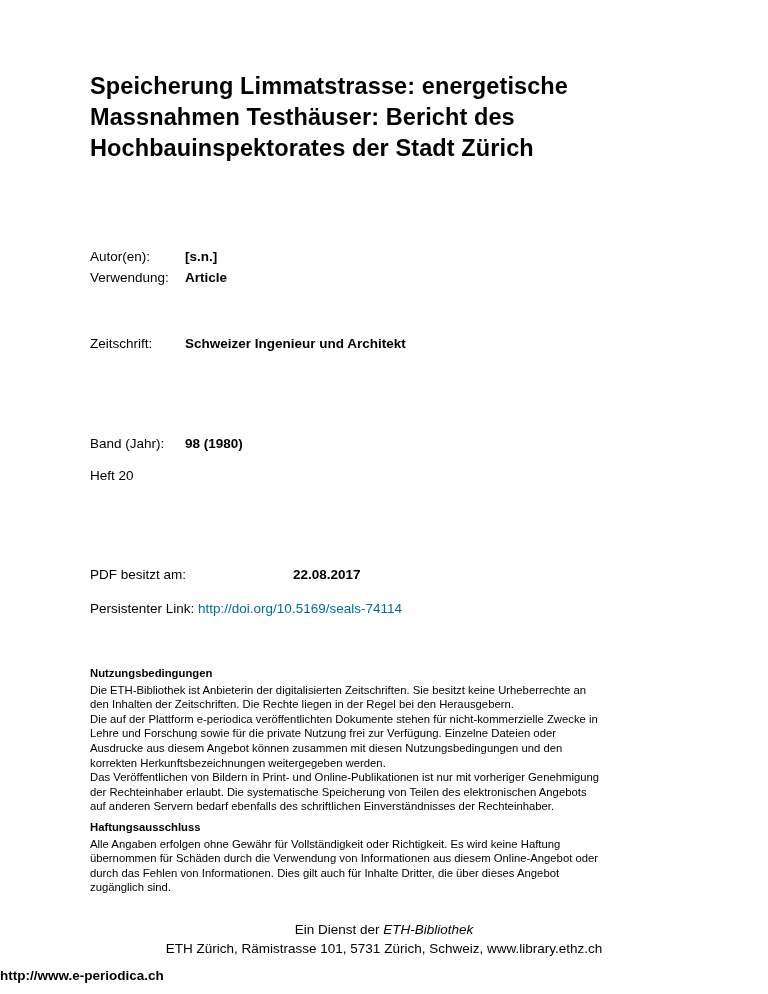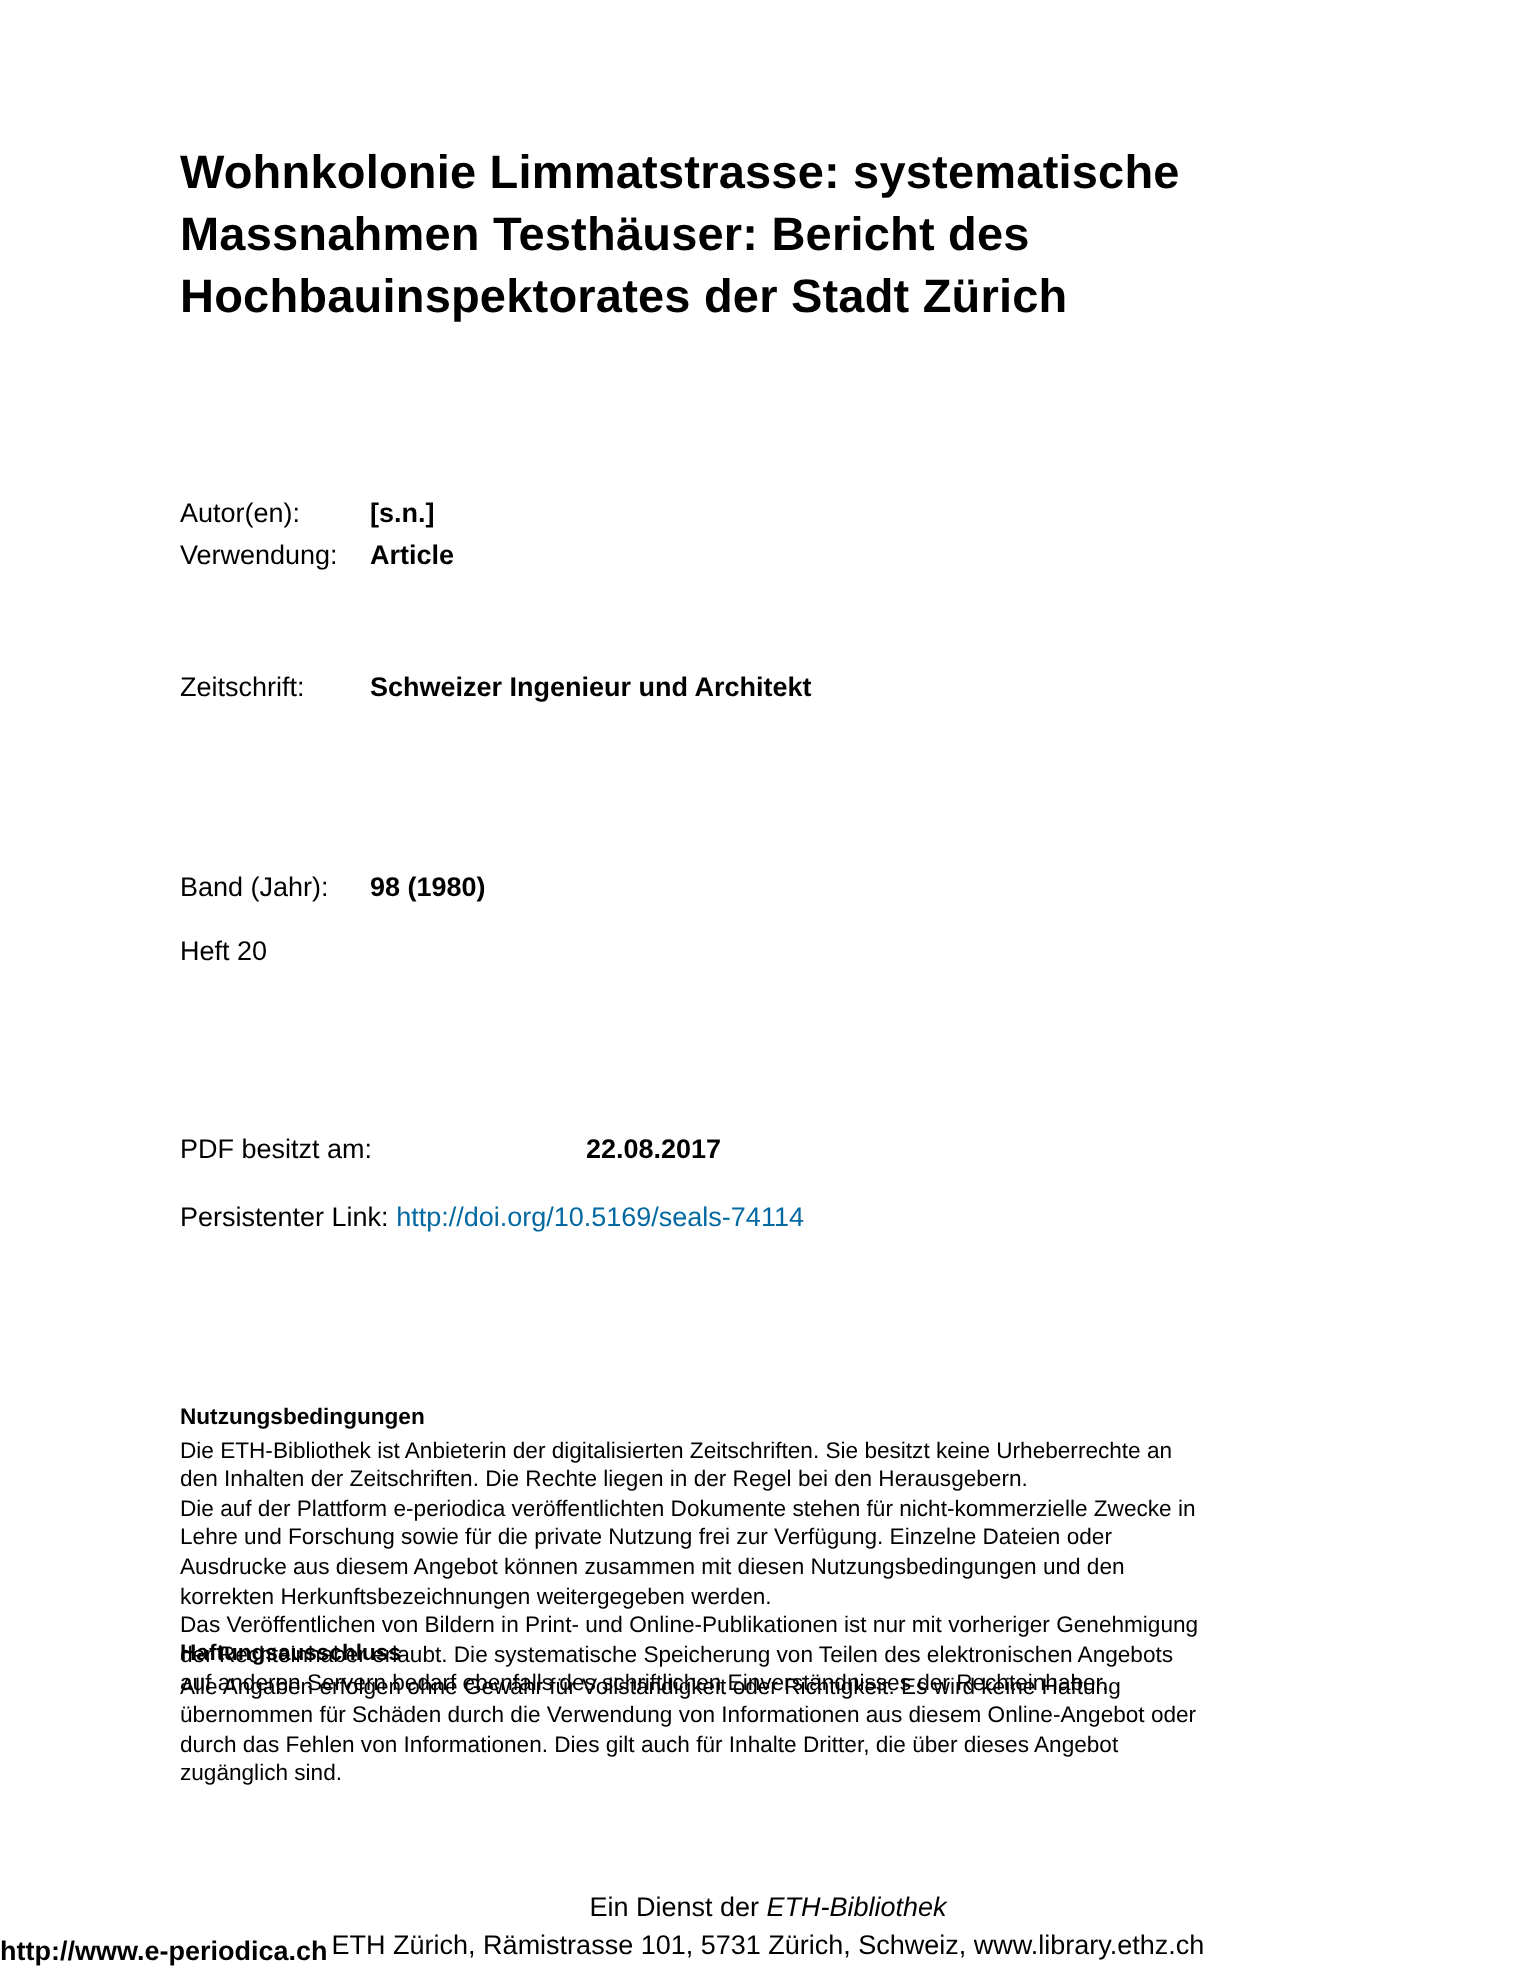--- a/index.html
+++ b/index.html
@@ -33,45 +33,45 @@
   .row-issue      { top: 468px; }
   .row-pdf        { top: 567px; }
   .row-pdf .meta-label { width: 203px; }
   .row-link       { top: 601px; }
   .plain-link { color: #0369a1; text-decoration: none; margin-top: 45px; }
 
   .terms-section, .disclaimer-section {
     position: absolute; left: 90px; width: 608px;
     font-size: 11.3px; line-height: 14.6px;
   }
-  .terms-section { top: 666px; margin-top: 36px; }
+  .terms-section { top: 666px; }
   .disclaimer-section { top: 820px; }
   .section-heading {
     font-size: 11.3px; font-weight: bold;
     line-height: 14.6px; margin-bottom: 2px;
   }
   .body-text { white-space: pre-line; }
 
   .footer-block {
     position: absolute; left: 0; top: 920px; width: 768px;
-    text-align: center; font-size: 13.5px; line-height: 19px; margin-top: 24px;
+    text-align: center; font-size: 13.5px; line-height: 19px;
   }
   .italic { font-style: italic; }
   .site-url-line {
     position: absolute; left: 0; top: 968px; width: 768px;
     text-align: left; font-size: 13.5px; font-weight: bold;
   }
   .site-url-line a { color: #000000; text-decoration: none; font-weight: bold; }
 </style>
 </head>
 <body>
 
 <div class="page">
 
-  <h1 class="doc-title">Wohnkolonie Limmatstrasse: systematische
+  <h1 class="doc-title">Speicherung Limmatstrasse: energetische
 Massnahmen Testhäuser: Bericht des
 Hochbauinspektorates der Stadt Zürich</h1>
 
   <div class="meta-row row-author">
     <span class="meta-label">Autor(en):</span><span class="bold">[s.n.]</span>
   </div>
 
   <div class="meta-row row-objecttype">
     <span class="meta-label">Verwendung:</span><span class="bold">Article</span>
   </div>

